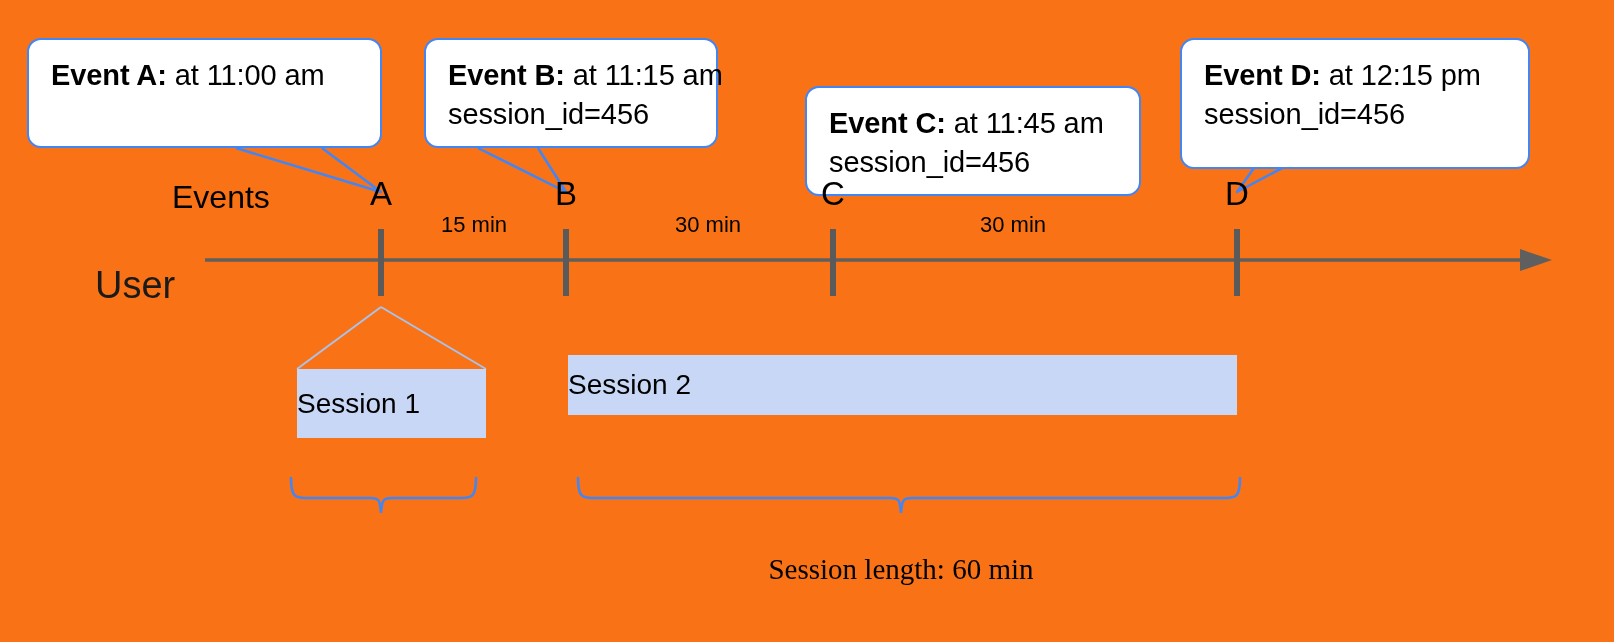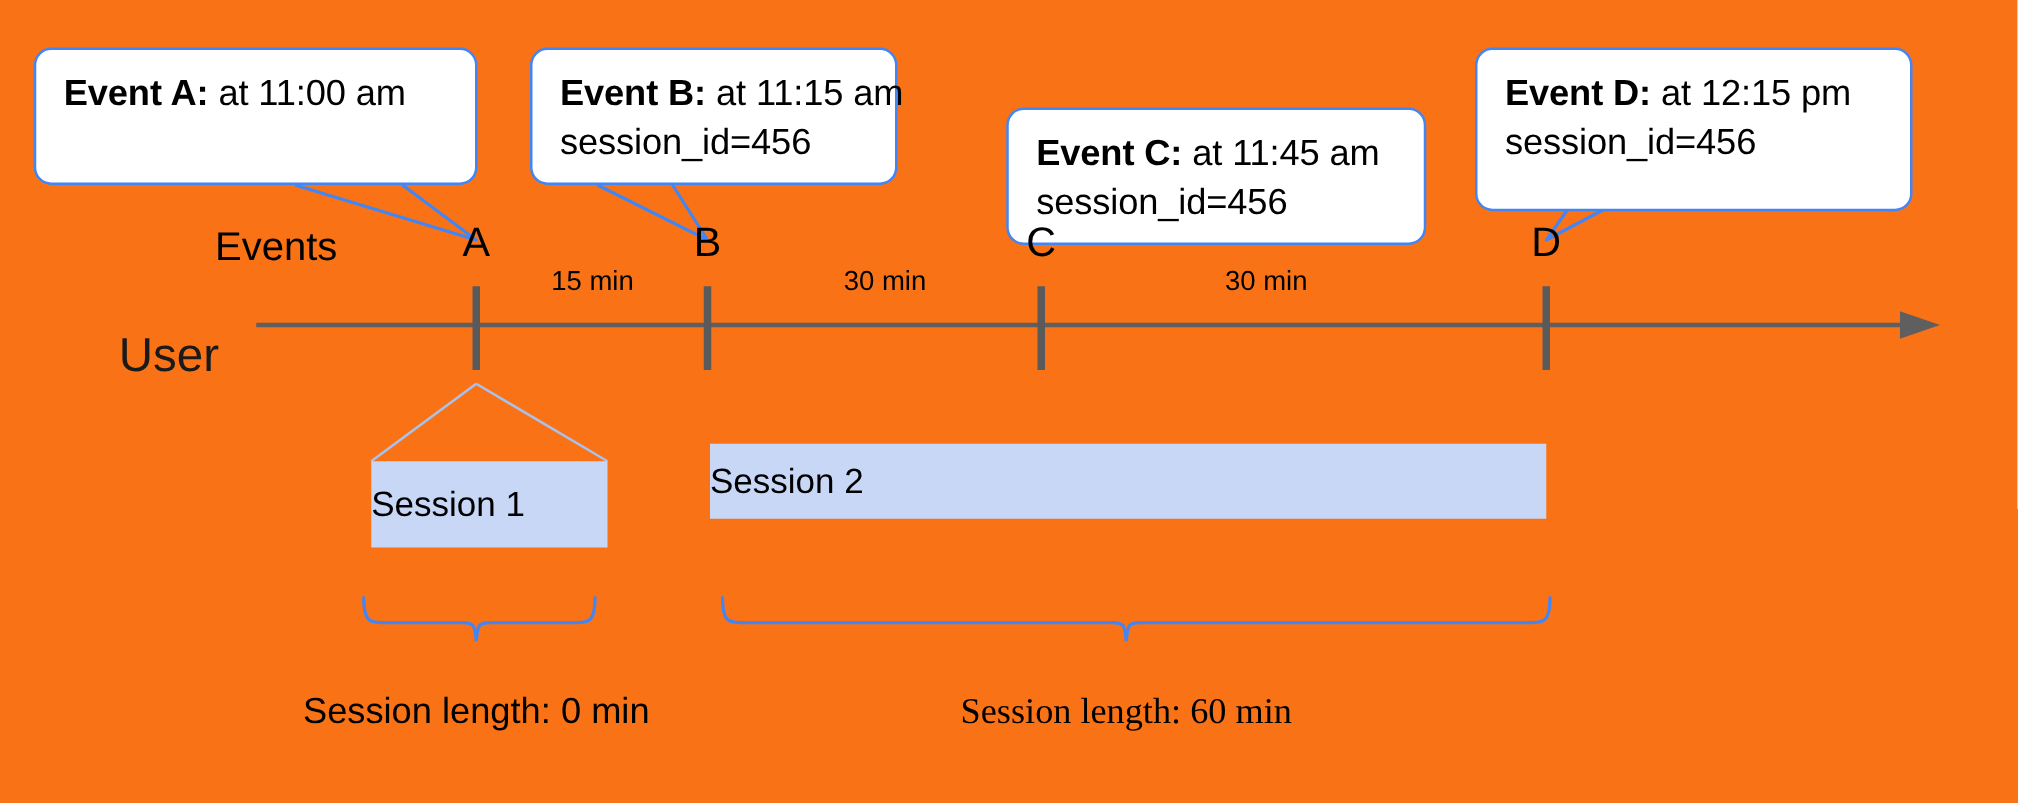--- a/index.html
+++ b/index.html
@@ -195,17 +195,16 @@
   <div class="interval-label" style="left:1013px; top:212px;">30 min</div>
 
   <div class="session-block" style="left:297px; top:369px; width:189px; height:69px;">
     <span>Session 1</span>
   </div>
 
   <div class="session-block" style="left:568px; top:355px; width:669px; height:60px;">
     <span>Session 2</span>
   </div>
 
-  <div class="session-length" style="left:381px; top:553px;">Session length: 0 min</div>
 
   <div class="session-length" style="left:901px; top:553px;font-family:Liberation Serif, serif;">Session length: 60 min</div>
 
 </div>
 
 </body></html>

